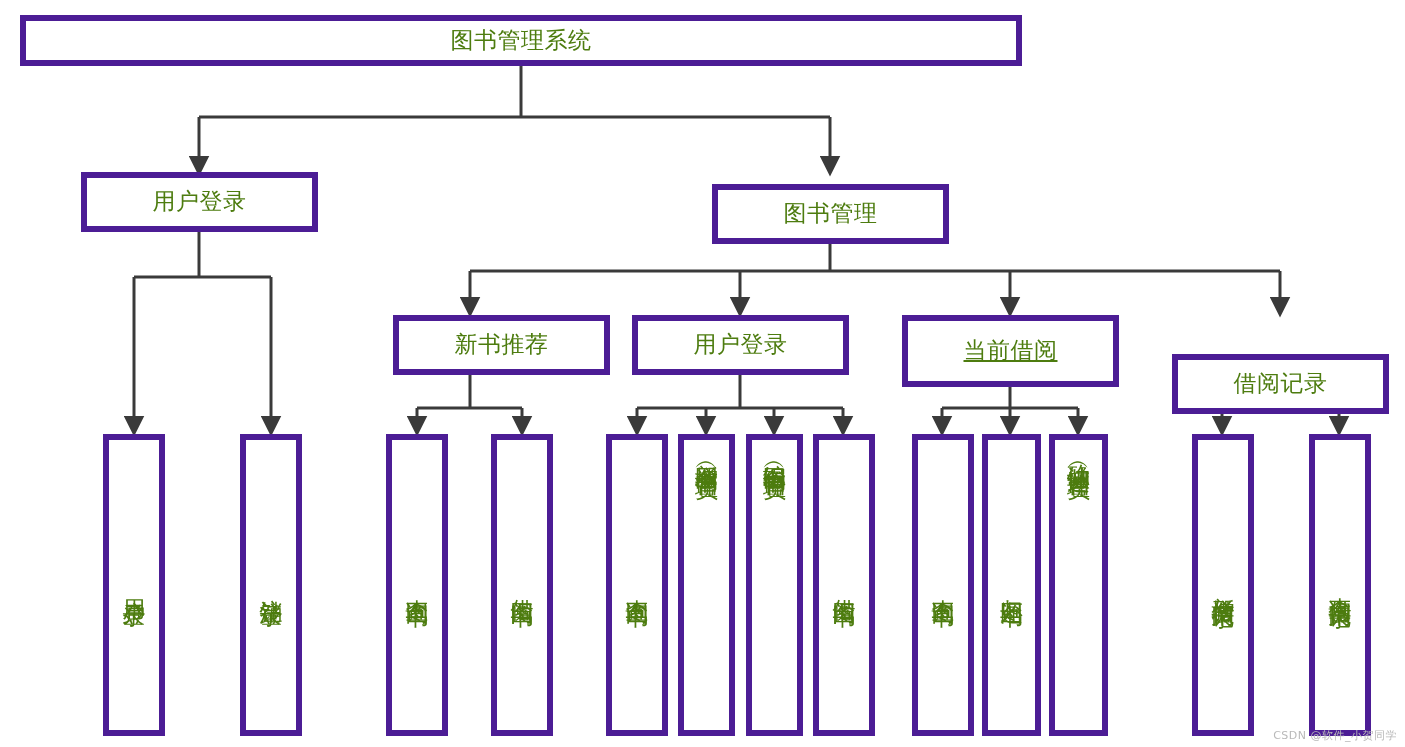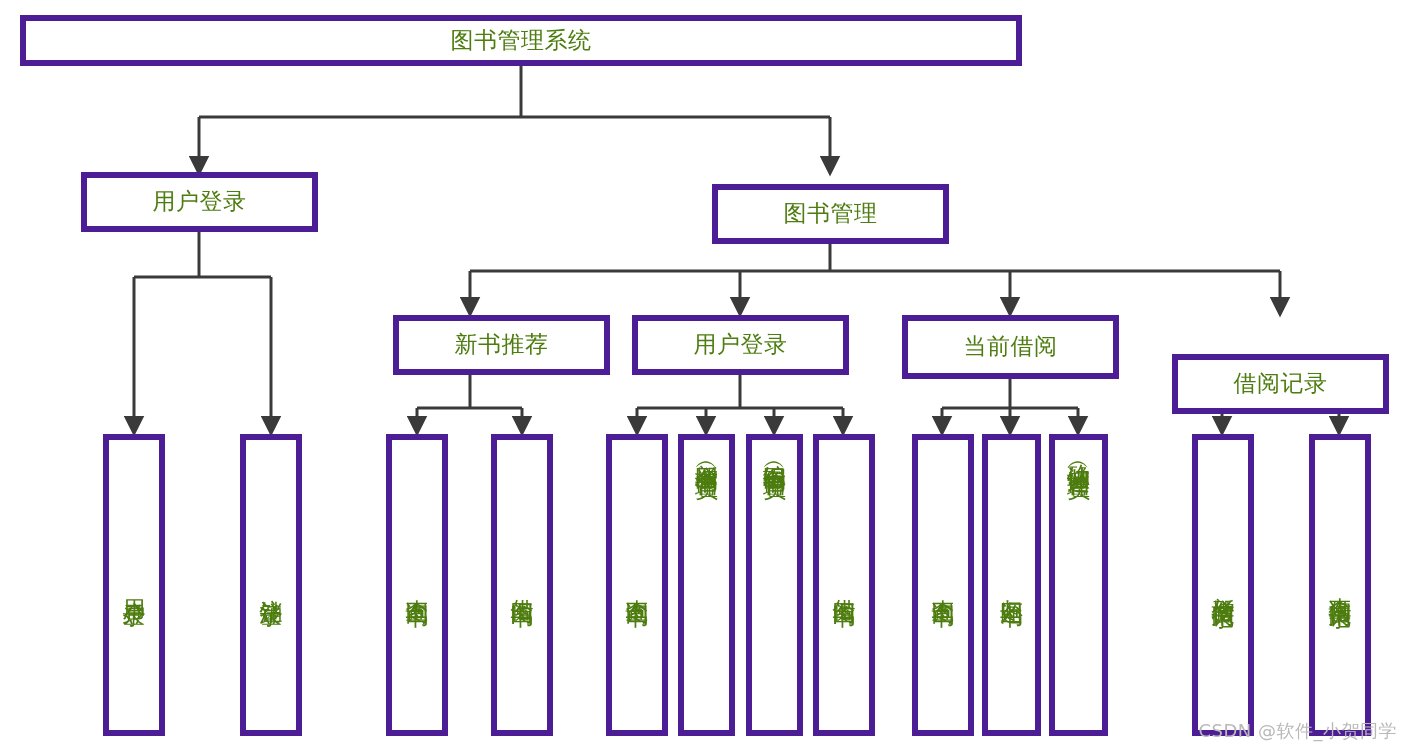--- a/index.html
+++ b/index.html
@@ -63,21 +63,21 @@
     white-space: nowrap;
   }
   .node.vert.centered {
     align-items: center;
     padding-top: 0;
   }
   .watermark {
     position: absolute;
     right: 8px;
     bottom: 4px;
-    font-size: 18px;
+    font-size: 11px;
     color: #b9b9b9;
     z-index: 5;
     white-space: nowrap;
     letter-spacing: 0.5px;
   }
 </style>
 </head>
 <body>
 
 <div id="diagram-root">
@@ -145,21 +145,21 @@
   </div>
 
   <div class="node horiz" style="left:362px; top:315px; width:217px; height:60px;margin-left:31px;">
     <span class="node-label">新书推荐</span>
   </div>
 
   <div class="node horiz" style="left:632px; top:315px; width:217px; height:60px;">
     <span class="node-label">用户登录</span>
   </div>
 
-  <div class="node horiz" style="left:902px; top:315px; width:217px; height:64px;">
+  <div class="node horiz" style="left:902px; top:315px; width:217px; height:72px;text-decoration:underline;">
     <span class="node-label">当前借阅</span>
   </div>
 
   <div class="node horiz" style="left:1172px; top:315px; width:217px; height:60px;margin-top:39px;">
     <span class="node-label">借阅记录</span>
   </div>
 
   <div class="node vert centered" style="left:103px; top:434px; width:62px; height:302px;">
     <span class="node-label">用户登录</span>
   </div>

